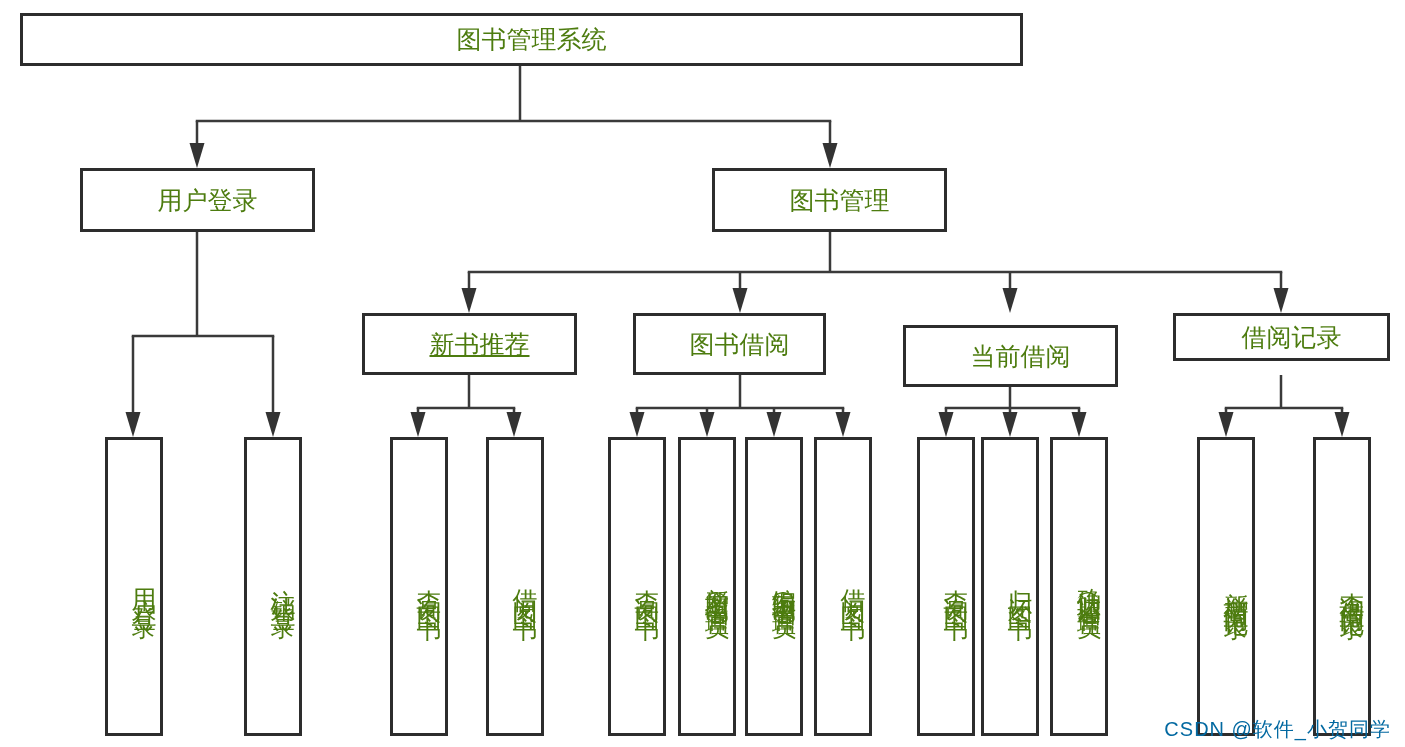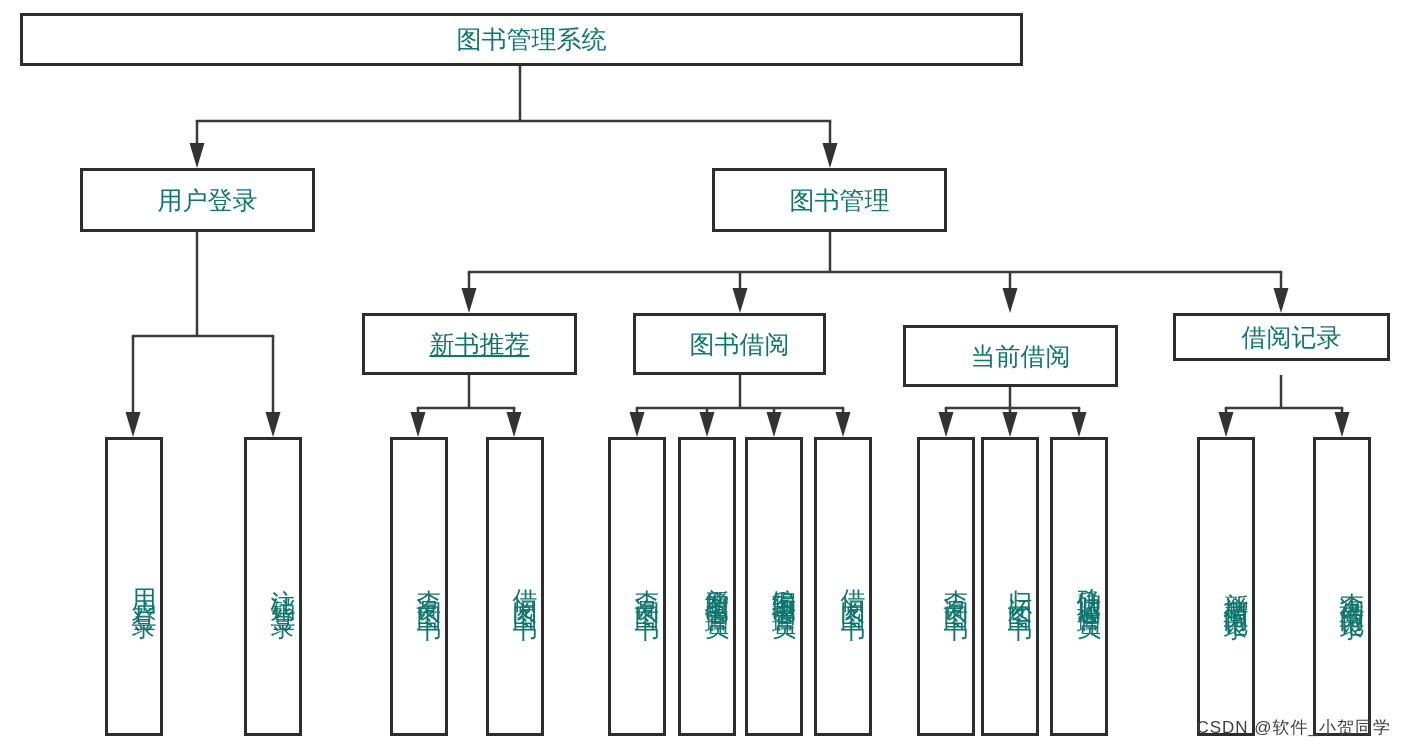--- a/index.html
+++ b/index.html
@@ -4,31 +4,31 @@
 <style>
   html,body{margin:0;padding:0;background:#fff;}
   .canvas{
     position:relative;width:1405px;height:747px;background:#ffffff;
     font-family:"Liberation Sans","DejaVu Sans",sans-serif;overflow:hidden;
   }
   .wires{position:absolute;left:0;top:0;width:1405px;height:747px;}
   .box{
     position:absolute;box-sizing:border-box;background:#ffffff;
     border:3px solid #2d2d2d;display:flex;align-items:center;justify-content:center;
-    color:#0f766e;font-size:25px;line-height:1;text-align:center;padding-left:20px;
+    color:#4d7c0f;font-size:25px;line-height:1;text-align:center;padding-left:20px;
   }
   .leaf span{
     writing-mode:vertical-rl;text-orientation:mixed;
     letter-spacing:9px;display:block;
   }
   .leaf.med span{letter-spacing:5px;}
   .leaf.dense span{font-size:24px;letter-spacing:4px;}
   .wm{
-    position:absolute;right:14px;top:716px;color:#404040;
-    font-size:17px;letter-spacing:1px;white-space:nowrap;
+    position:absolute;right:14px;top:716px;color:#0369a1;
+    font-size:20px;letter-spacing:1px;white-space:nowrap;
   }
   
   .n-root{left:20px;top:13px;width:1003px;height:53px;}
   .n-login{left:80px;top:168px;width:235px;height:64px;}
   .n-mgmt{left:712px;top:168px;width:235px;height:64px;}
   .n-recommend{left:362px;top:313px;width:215px;height:62px;text-decoration:underline;}
   .n-borrow{left:633px;top:313px;width:193px;height:62px;}
   .n-current{left:903px;top:325px;width:215px;height:62px;}
   .n-records{left:1173px;top:313px;width:217px;height:48px;}
   .leaf{top:437px;width:58px;height:299px;}

